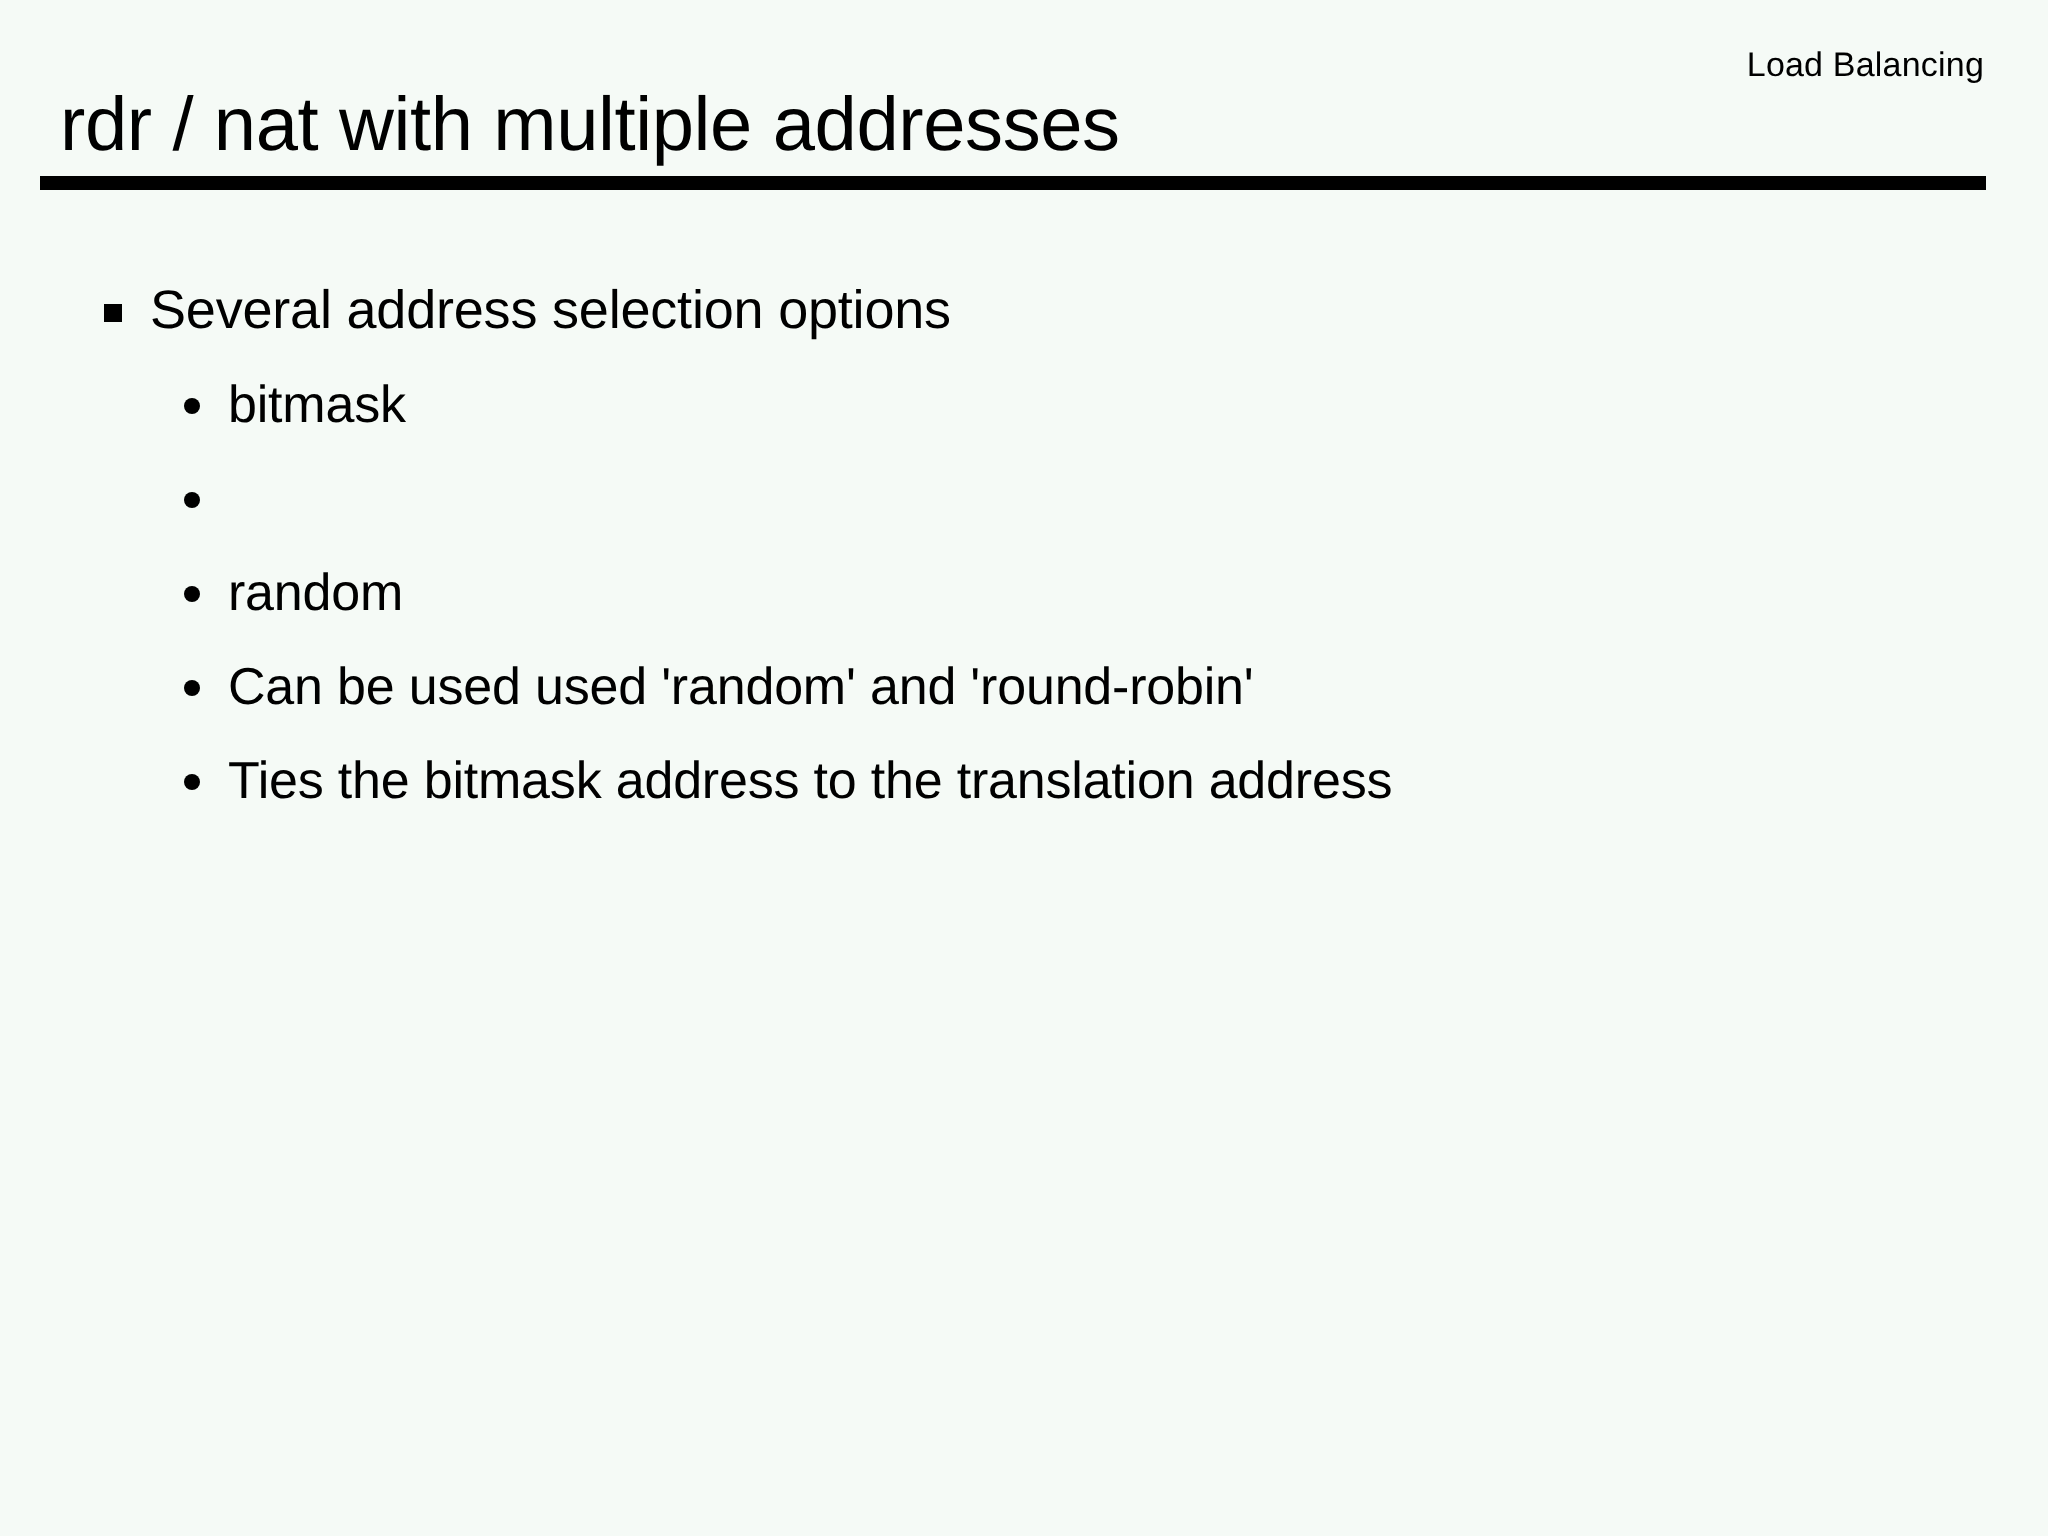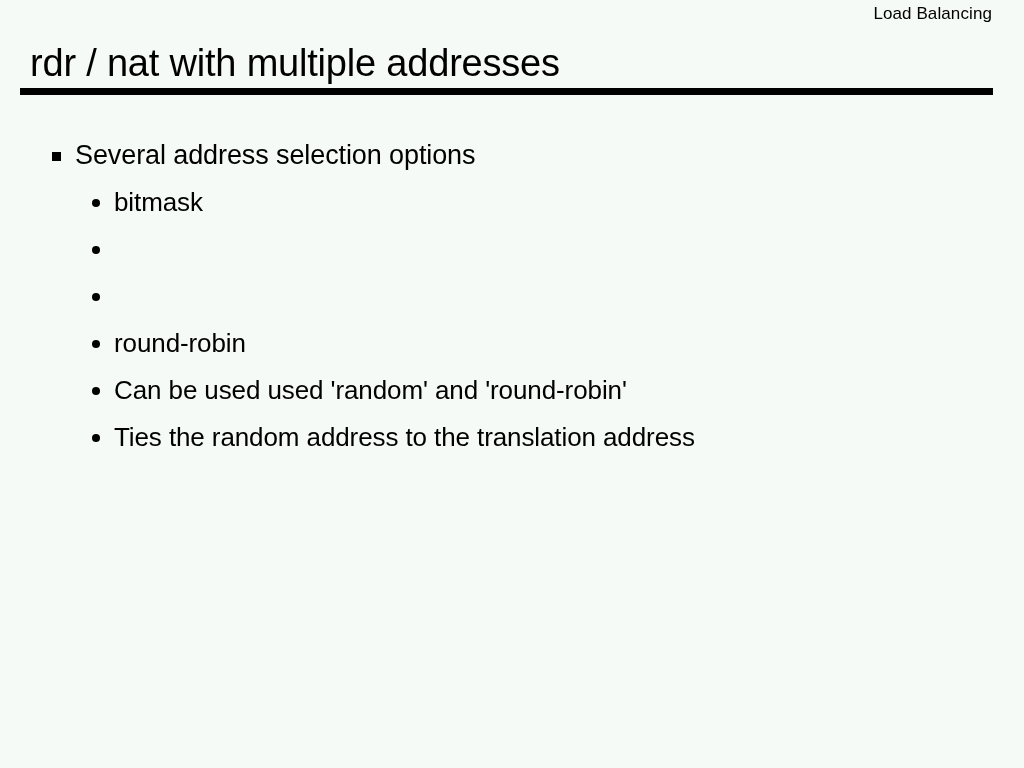--- a/index.html
+++ b/index.html
@@ -18,21 +18,21 @@
   .slide {
     position: relative;
     width: 1024px;
     height: 768px;
     box-sizing: border-box;
   }
 
   
   .running-head {
     position: absolute;
-    top: 4px;
+    top: 23px;
     right: 32px;
     font-size: 17px;
     line-height: 20px;
     letter-spacing: 0.1px;
     white-space: nowrap;
     text-align: left;
   }
 
   
   .slide-title {
@@ -132,33 +132,30 @@
       <span class="marker"></span>
       <span class="btext">bitmask</span>
     </li>
 
     <li class="bullet-row level-2">
       <span class="marker"></span>
     </li>
 
     <li class="bullet-row level-2">
       <span class="marker"></span>
+      <span class="btext">random</span>
     </li>
 
-    <li class="bullet-row level-2">
-      <span class="marker"></span>
-      <span class="btext">round-robin</span>
-    </li>
 
 
     <li class="bullet-row level-2">
       <span class="marker"></span>
       <span class="btext">Can be used used 'random' and 'round-robin'</span>
     </li>
 
     <li class="bullet-row level-2">
       <span class="marker"></span>
-      <span class="btext">Ties the random address to the translation address</span>
+      <span class="btext">Ties the bitmask address to the translation address</span>
     </li>
 
   </ul>
 
 </div>
 
 </body></html>

